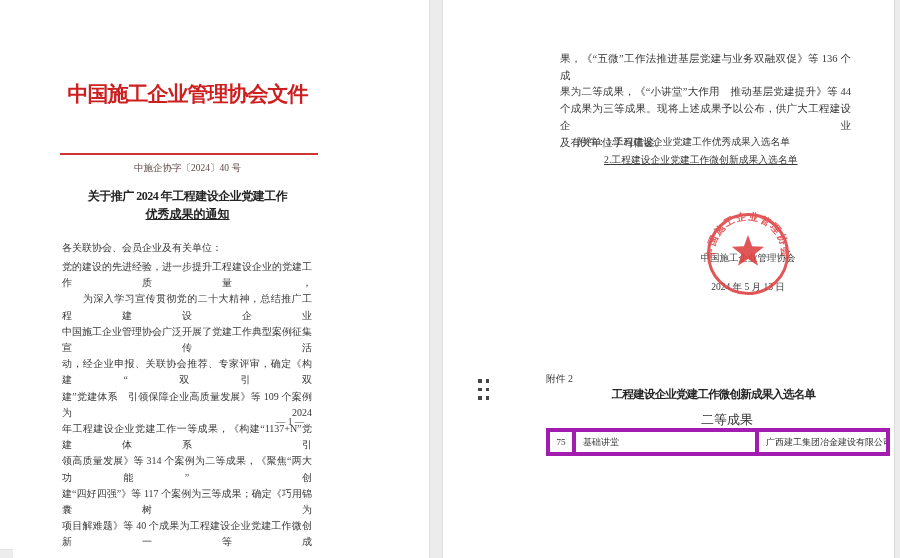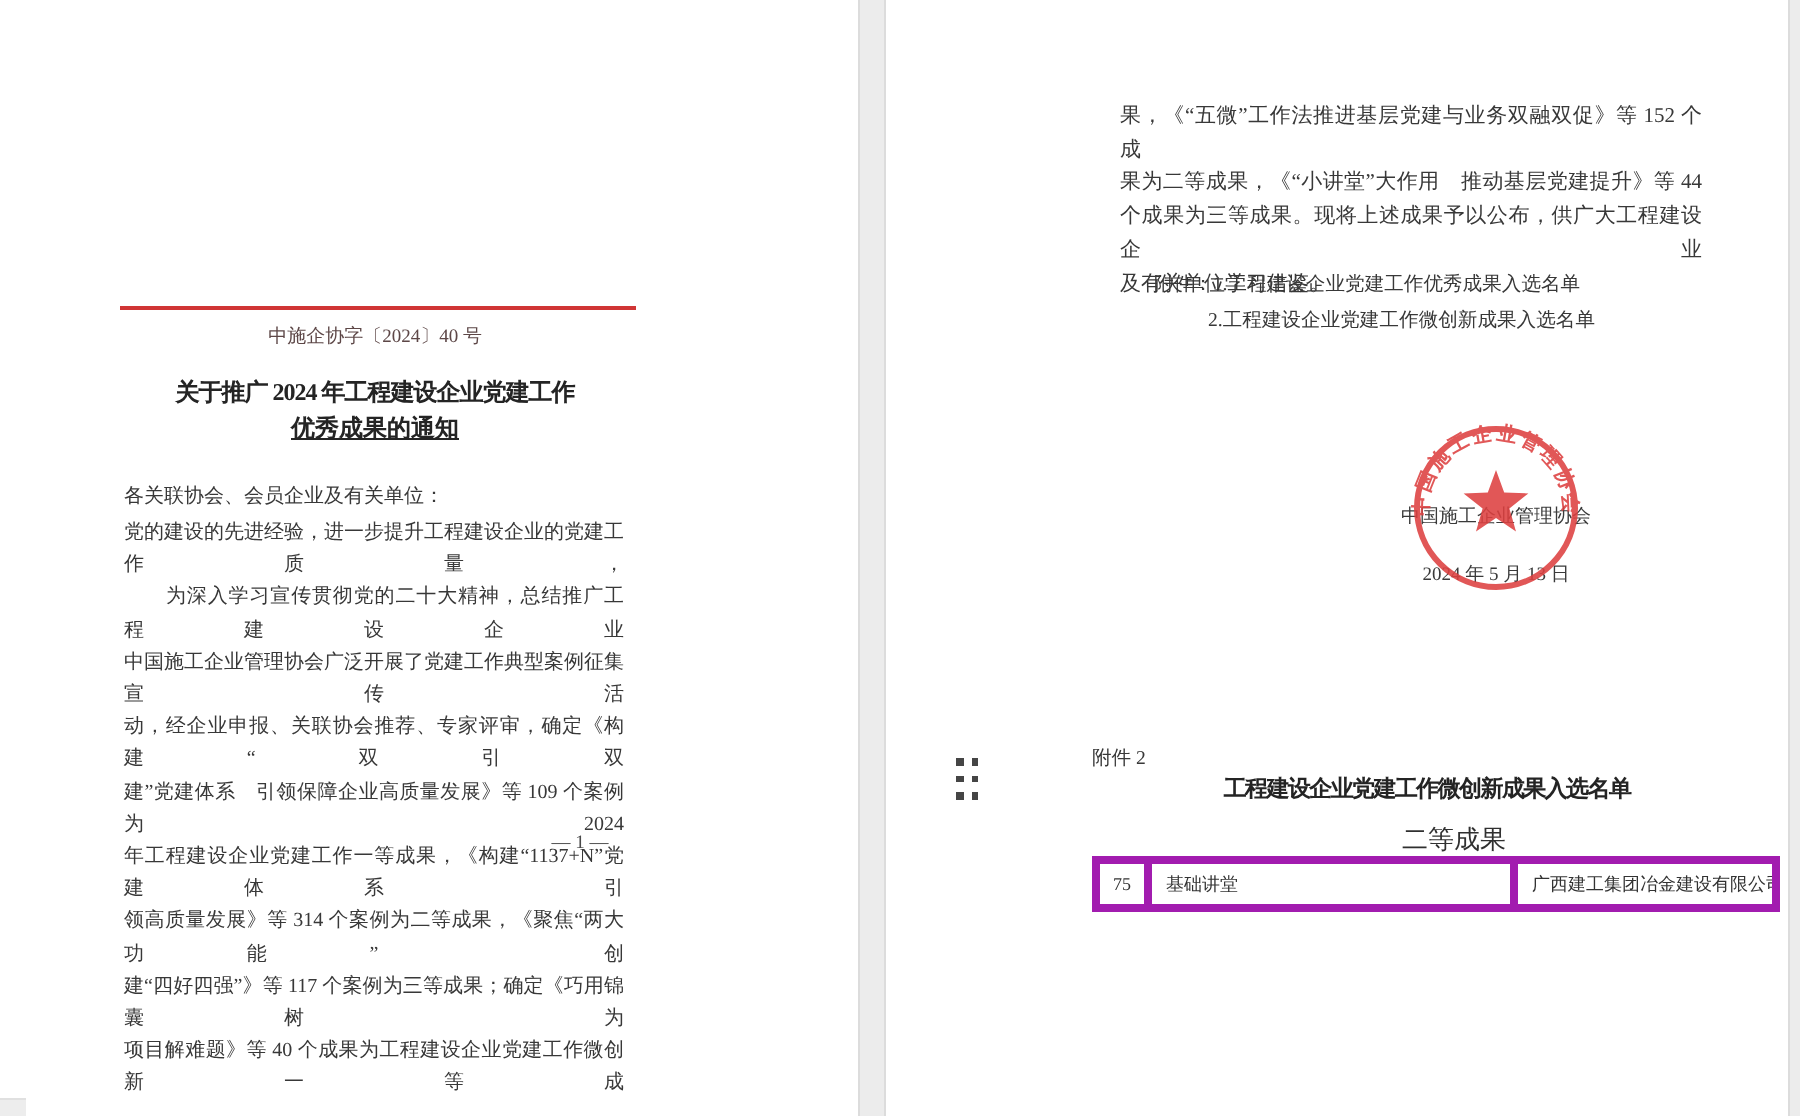--- a/index.html
+++ b/index.html
@@ -43,21 +43,21 @@
   .doc-title1 { left: 30px; top: 188px; width: 315px; font-size: 12px; font-weight: bold; letter-spacing: -0.5px; color: #242424; }
   .doc-title2 { left: 30px; top: 206px; width: 315px; font-size: 12px; font-weight: bold; color: #242424; text-decoration: underline; }
   .salutation { left: 62px; top: 241px; width: 260px; font-size: 10px; }
   .left-body { left: 62px; top: 259px; width: 250px; font-size: 10px; line-height: 16.2px; }
   .left-body .indent { text-indent: 21px; }
   .page-no { left: 250px; top: 417px; width: 80px; font-size: 9.5px; color: #4a4a4a; }
 
   
   .right-body { left: 560px; top: 51px; width: 291px; font-size: 10.5px; line-height: 16.7px; }
   .att-line1 { left: 577px; top: 136px; font-size: 9.8px; }
-  .att-line2 { left: 604px; top: 154px; font-size: 9.8px; }
+  .att-line2 { left: 604px; top: 154px; font-size: 9.8px; text-decoration: underline; }
   .sign-org  { left: 673px; top: 252px; width: 150px; font-size: 9.5px; color: #3a3a3a; }
   .sign-date { left: 673px; top: 281px; width: 150px; font-size: 9.5px; color: #3a3a3a; }
   .seal { left: 699px; top: 205px; width: 98px; height: 98px; opacity: 0.88; }
 
   .drag-handle {
     left: 478px; top: 379px; width: 12px; height: 21px;
     display: grid; grid-template-columns: 3.5px 3.5px; grid-auto-rows: 3.5px;
     column-gap: 4px; row-gap: 5px; cursor: grab;
   }
   .drag-handle span { background: #454545; width: 3.5px; height: 3.5px; }
@@ -77,20 +77,21 @@
   }
   .att2-table td.c0 { width: 22px; text-align: center; padding: 0; }
   .att2-table td.c1 { width: 172px; }
   .att2-table td.c2 { width: 120px; }
 </style>
 </head>
 <body>
 
 <div class="screen">
 
+  <div class="abs center red-header">中国施工企业管理协会文件</div>
   <div class="abs center doc-number">中施企协字〔2024〕40 号</div>
   <div class="abs red-rule"></div>
   <div class="abs center doc-title1">关于推广 2024 年工程建设企业党建工作</div>
   <div class="abs center doc-title2">优秀成果的通知</div>
   <div class="abs salutation">各关联协会、会员企业及有关单位：</div>
 
   <div class="abs left-body">
     <div class="jline">党的建设的先进经验，进一步提升工程建设企业的党建工作质量，</div>
     <div class="jline indent">为深入学习宣传贯彻党的二十大精神，总结推广工程建设企业</div>
     <div class="jline">中国施工企业管理协会广泛开展了党建工作典型案例征集宣传活</div>
@@ -102,21 +103,21 @@
     <div class="jline">项目解难题》等 40 个成果为工程建设企业党建工作微创新一等成</div>
   </div>
 
   <div class="abs center page-no">— 1 —</div>
 
   <div class="abs page-gap"></div>
   <div class="abs right-edge"></div>
   <div class="abs corner-edge"></div>
 
   <div class="abs right-body">
-    <div class="jline">果，《“五微”工作法推进基层党建与业务双融双促》等 152 个成</div>
+    <div class="jline">果，《“五微”工作法推进基层党建与业务双融双促》等 136 个成</div>
     <div class="jline">果为二等成果，《“小讲堂”大作用　推动基层党建提升》等 44</div>
     <div class="jline">个成果为三等成果。现将上述成果予以公布，供广大工程建设企业</div>
     <div class="jline short">及有关单位学习借鉴。</div>
   </div>
 
   <div class="abs att-line1">附件：1.工程建设企业党建工作优秀成果入选名单</div>
   <div class="abs att-line2">2.工程建设企业党建工作微创新成果入选名单</div>
 
   <div class="abs center sign-org">中国施工企业管理协会</div>
   <div class="abs center sign-date">2024 年 5 月 13 日</div>

